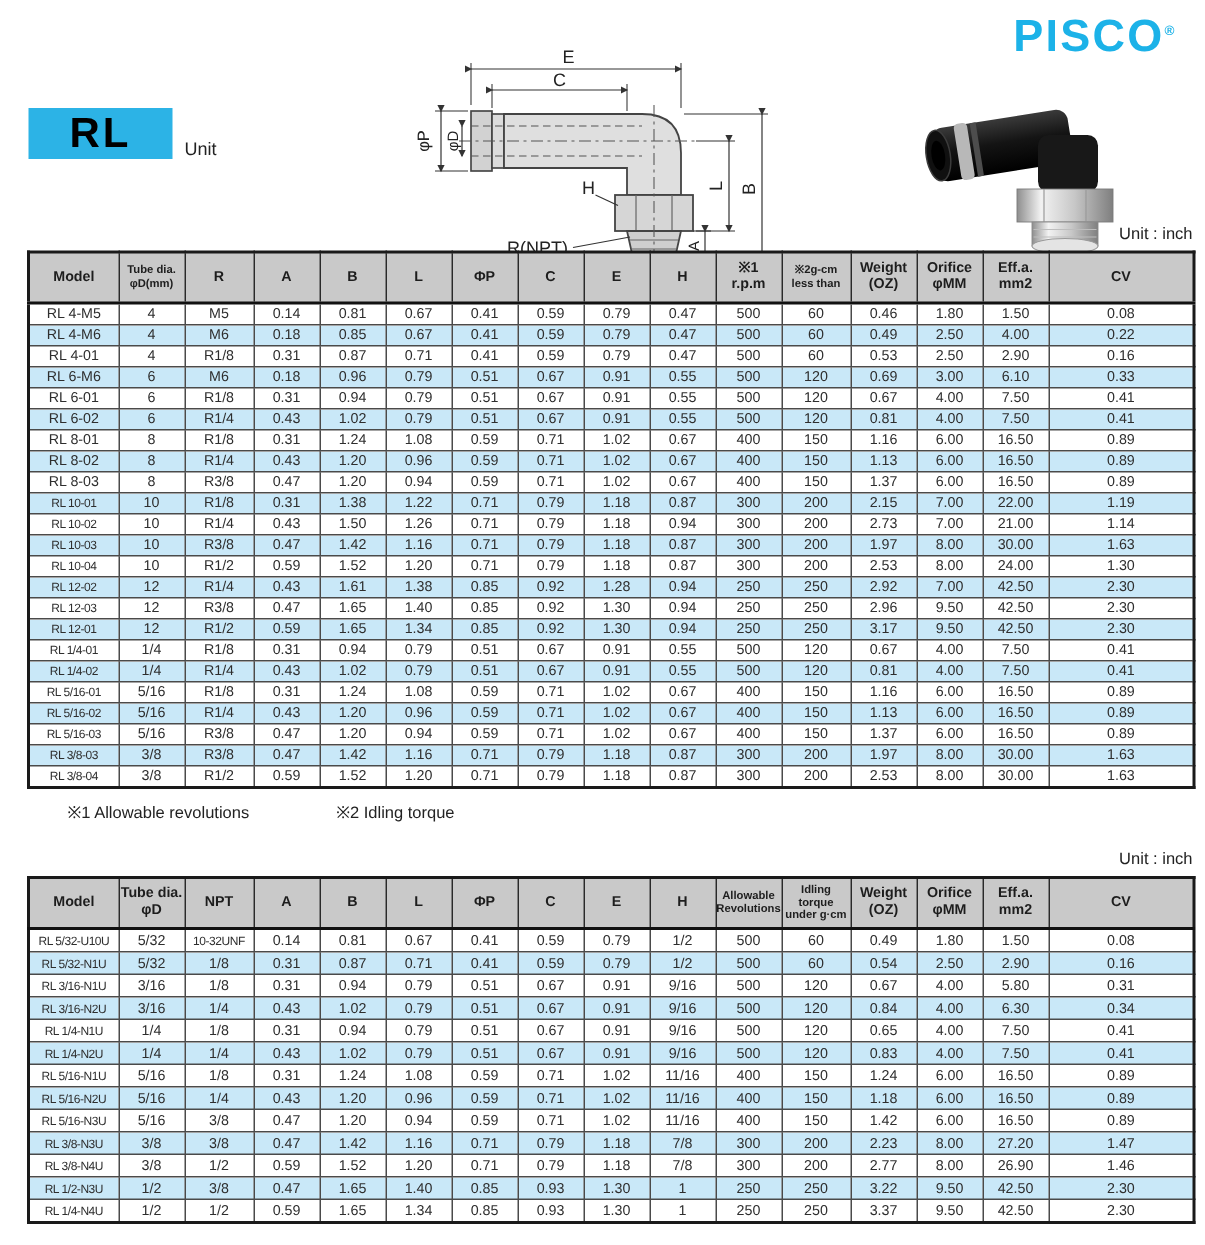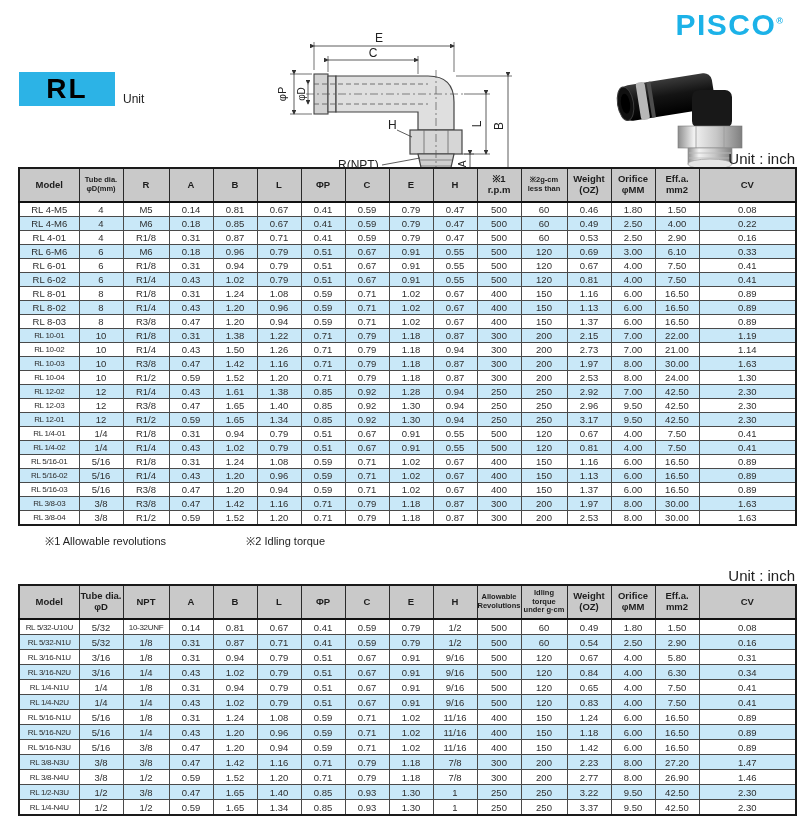--- a/index.html
+++ b/index.html
@@ -8,41 +8,41 @@
     font-family:"Liberation Sans",sans-serif;color:#333;
   }
   
   .logo{position:absolute;top:8px;right:20px;font-size:30px;font-weight:bold;
         color:#1cb2e8;letter-spacing:1.5px;}
   .logo sup{font-size:9px;letter-spacing:0;}
   .series-box{position:absolute;left:19px;top:72px;width:96px;height:34px;background:#2cb3e6;
         color:#000000;font-size:28px;font-weight:bold;display:flex;align-items:center;justify-content:center;
         letter-spacing:2px;}
   .series-label{position:absolute;left:123px;top:92px;font-size:12px;color:#222;}
-  .unit{position:absolute;right:8px;font-size:15px;color:#222;padding-left:45px;}
+  .unit{position:absolute;right:8px;font-size:11px;color:#222;padding-left:45px;}
   .unit1{top:150px;} .unit2{top:567px;}
   
   .diagram{position:absolute;left:278px;top:30px;}
   .photo{position:absolute;left:608px;top:52px;}
   
   .tbl-wrap{position:absolute;left:18px;}
   .tw1{top:167px;} .tw2{top:584px;}
   table{border-collapse:collapse;table-layout:fixed;width:777px;border:2px solid #1a1a1a;}
   th{background:#c9c9c9;border:1px solid #2a2a2a;border-bottom:2px solid #111;
      font-size:9.5px;font-weight:bold;line-height:1.15;white-space:pre-line;
      padding:1px 0;height:30px;color:#1d1d1d;}
   td{border:1px solid #4a4a4a;font-size:9.5px;text-align:center;height:13px;padding:0;
      color:#2e2e2e;white-space:nowrap;overflow:hidden;}
   .t2 td{height:14px;}
   tbody tr:nth-child(even) td{background:#c9e8f8;}
   .th-small{font-size:7.5px;}
   .tight{font-size:8px;letter-spacing:-0.3px;}
   col.c-model{width:60px;} col.c-std{width:44px;} col.c-r{width:46px;}
   col.c-gcm{width:46px;} col.c-cv{width:97px;}
-  .footnotes{position:absolute;left:45px;top:533px;font-size:11px;color:#222;display:flex;gap:80px;}
+  .footnotes{position:absolute;left:45px;top:533px;font-size:11px;color:#222;display:flex;gap:58px;}
   svg text{font-family:"Liberation Sans",sans-serif;fill:#222;}
 </style>
 </head>
 <body>
 
 <div class="sheet">
 
   <div class="logo"><span>PISCO</span><sup>®</sup></div>
 
   <div class="series-box">

